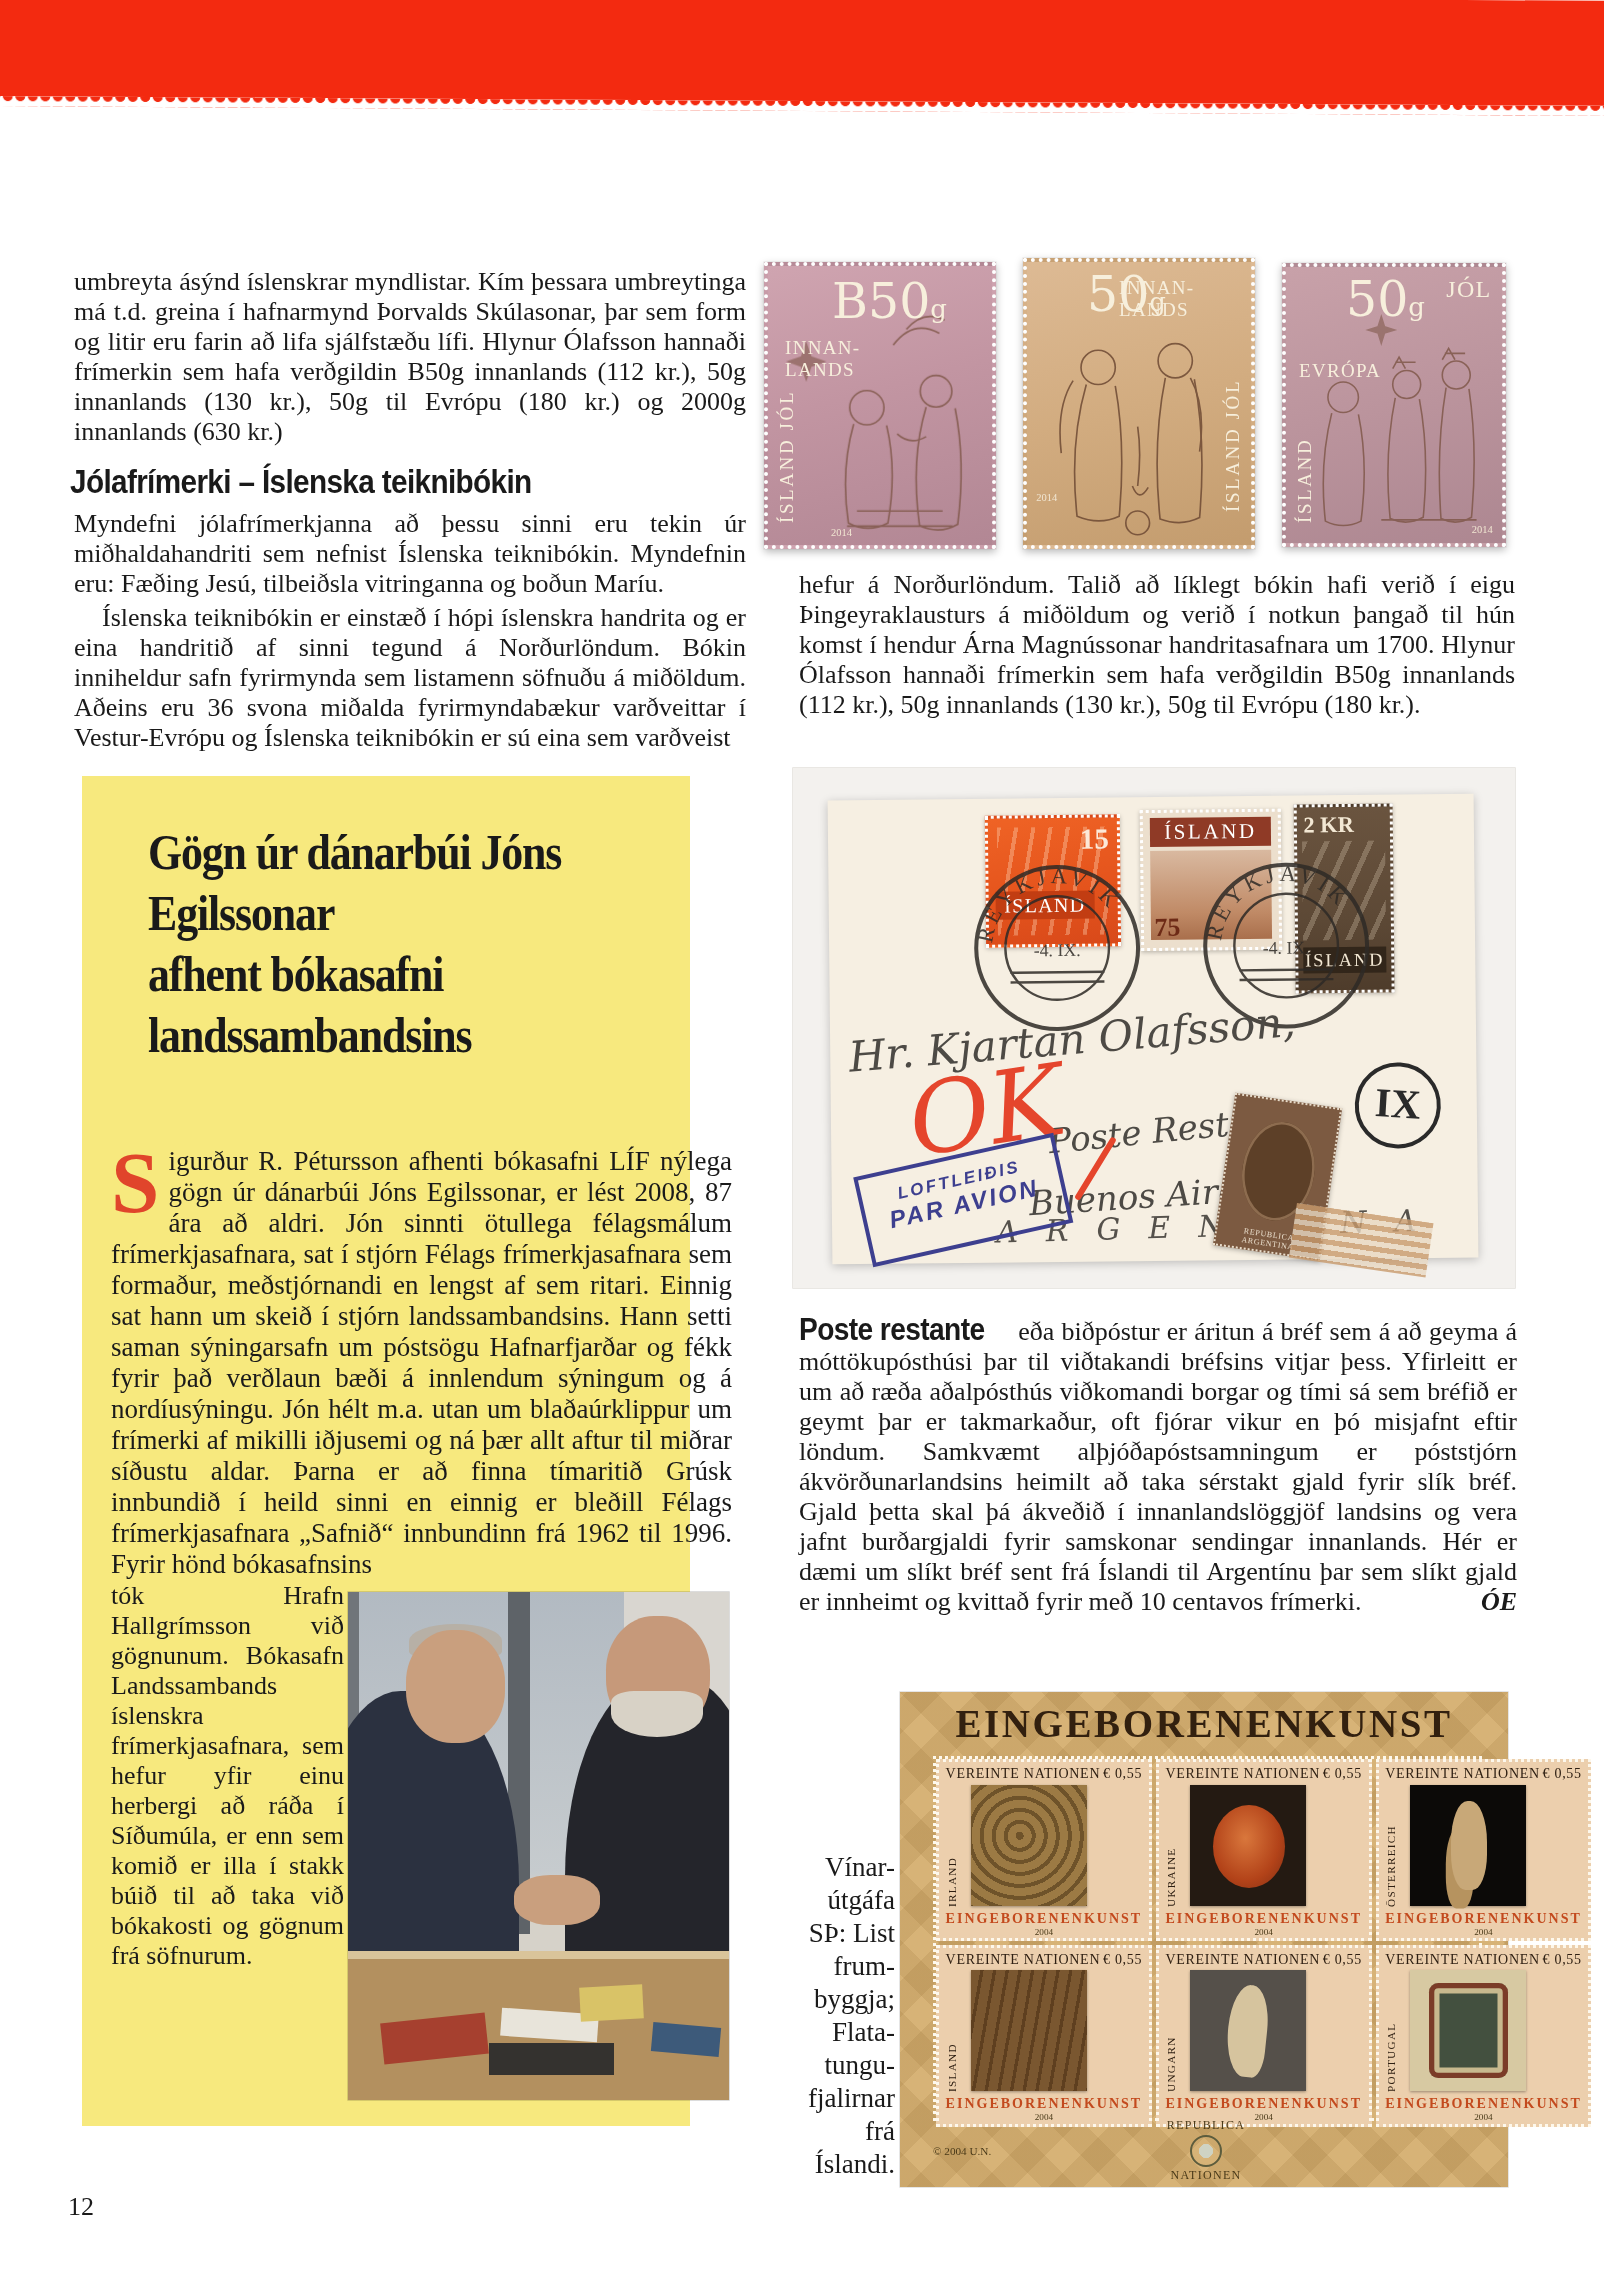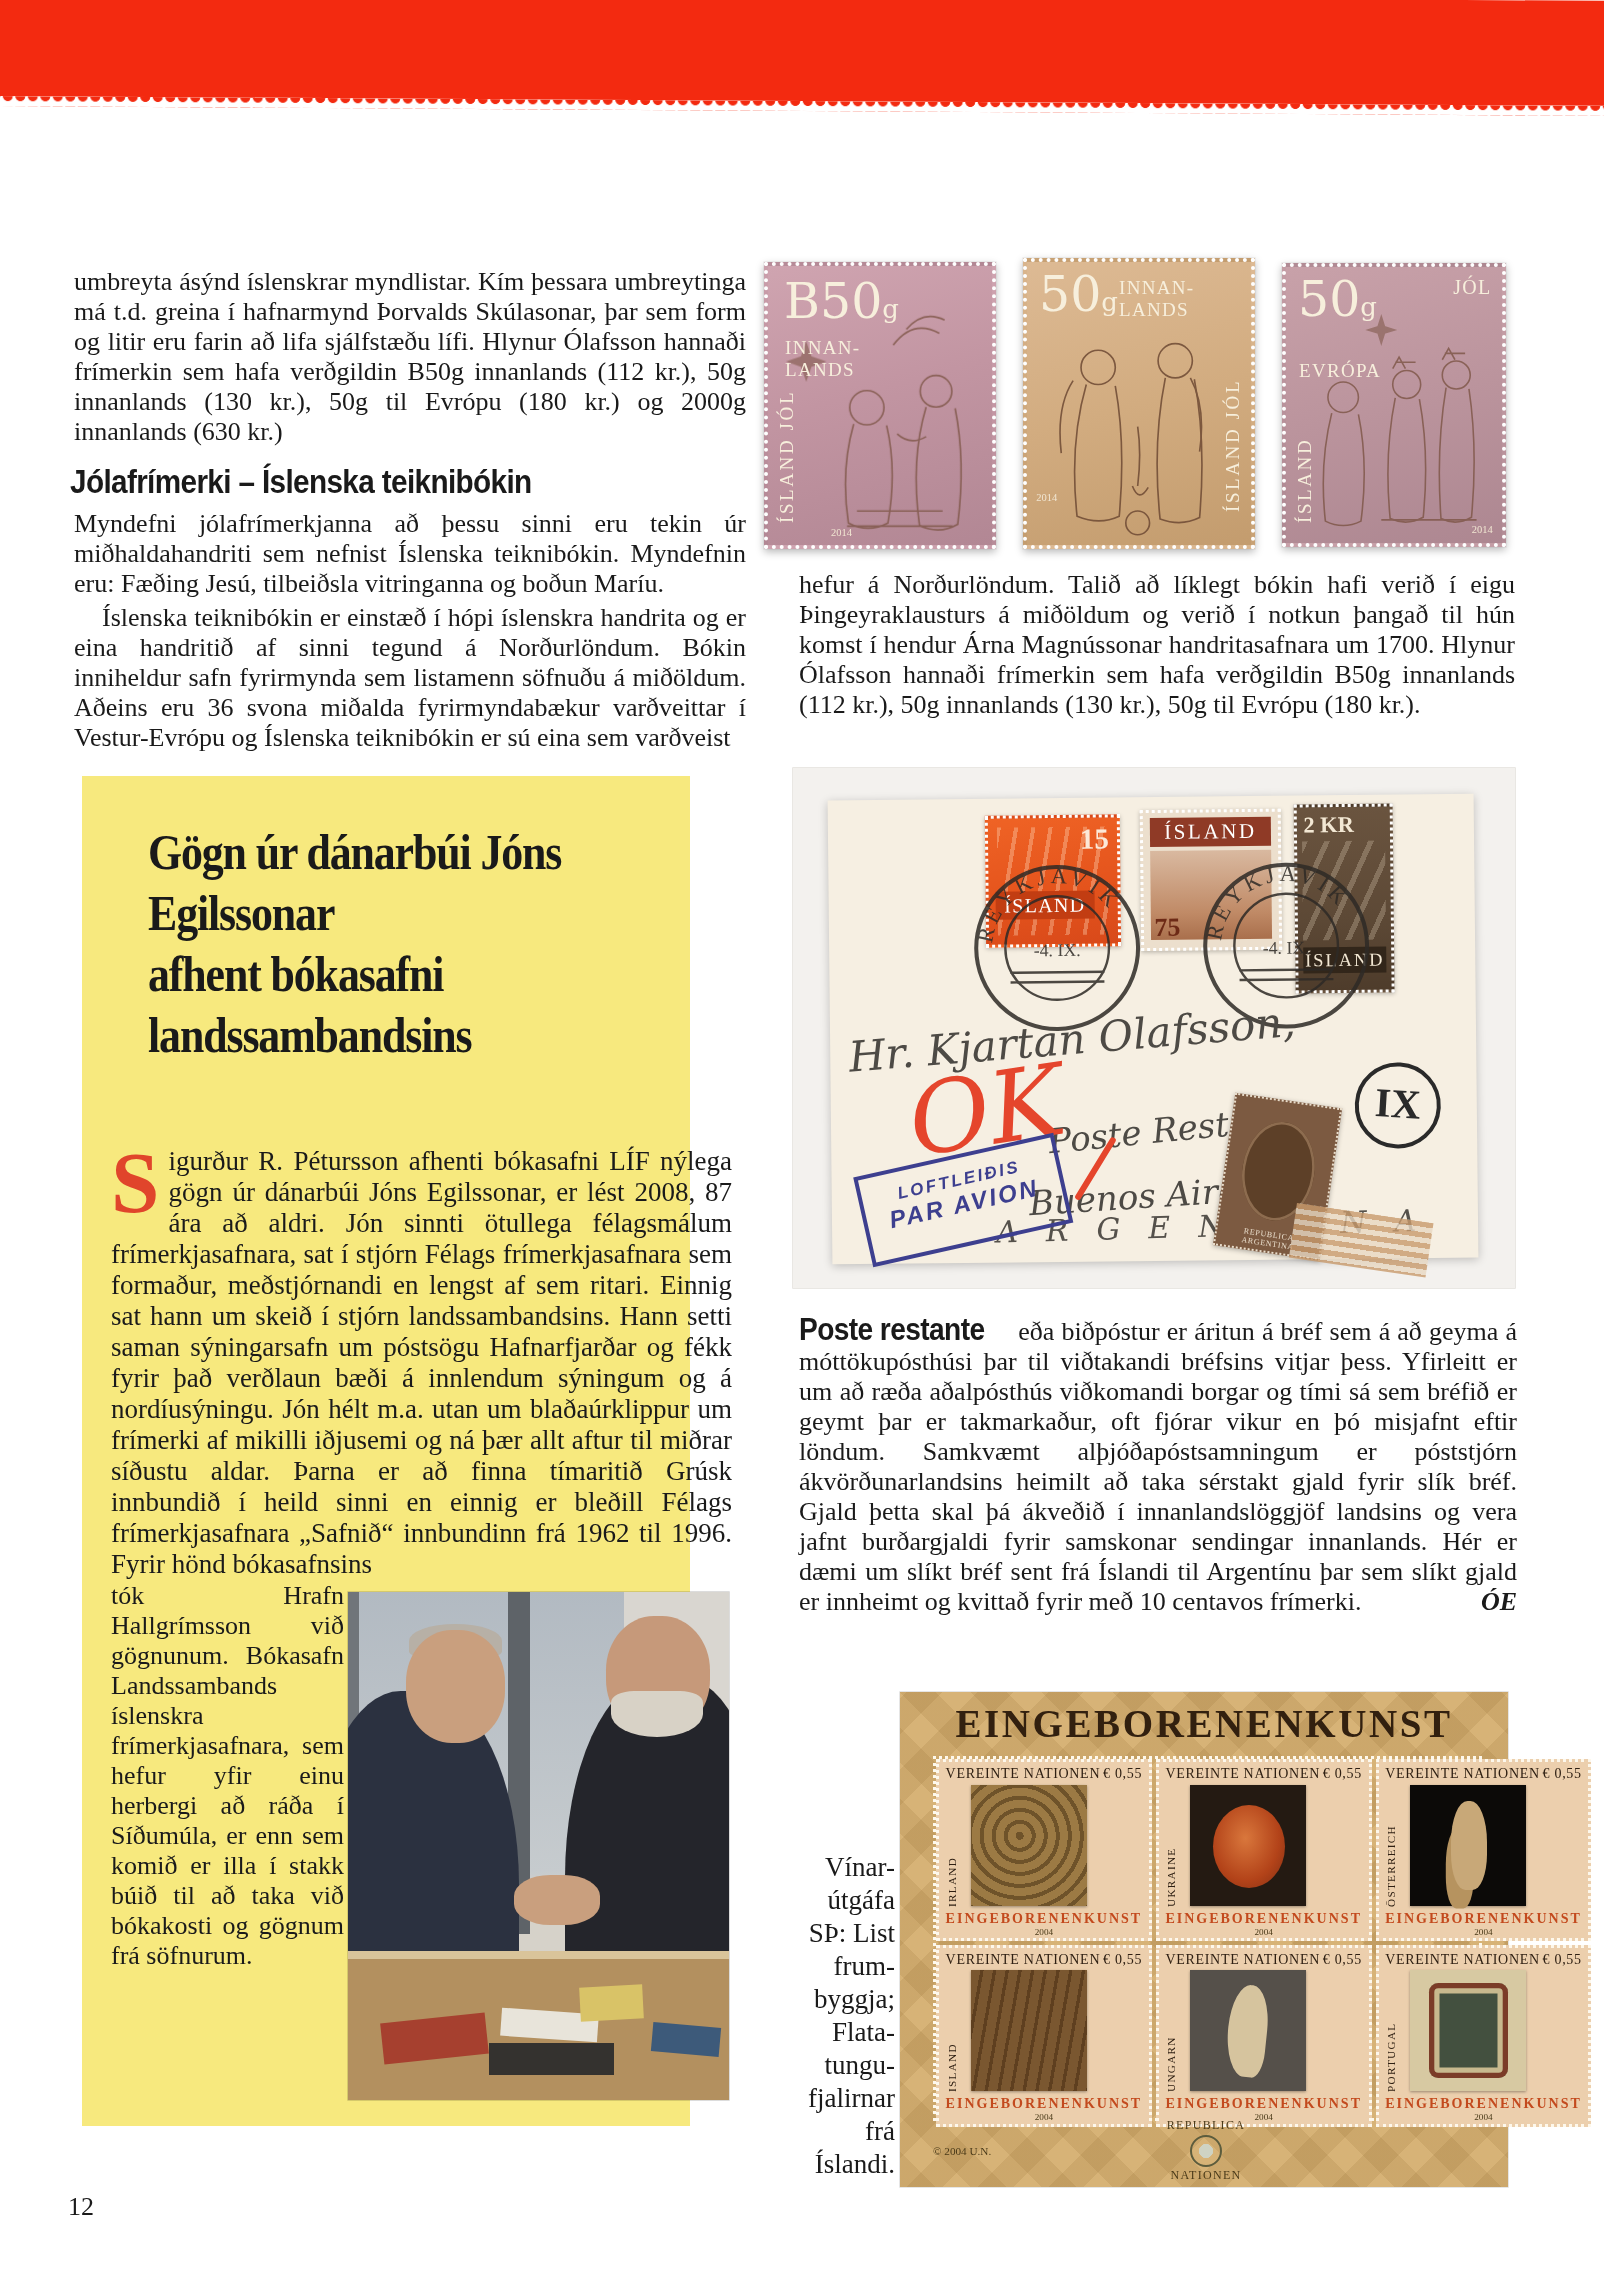--- a/index.html
+++ b/index.html
@@ -29,27 +29,27 @@
   
   .cstamps{position:absolute;left:764px;top:258px;width:743px;height:296px;}
   .cstamp{position:absolute;box-sizing:border-box;border:4.6px dotted #fff;
           box-shadow:0 2.6px 8px rgba(0,0,0,.28),0 0 0 0.7px rgba(0,0,0,.06);overflow:hidden;}
   .cs1{left:0;top:4px;width:232px;height:287px;
        background:linear-gradient(165deg,#cfa4b0 0%,#c295a2 45%,#b28794 100%);}
   .cs2{left:259px;top:0;width:232px;height:291px;
        background:linear-gradient(165deg,#ddba94 0%,#d2ac80 50%,#c39c6e 100%);}
   .cs3{left:518px;top:5.3px;width:224px;height:284px;
        background:linear-gradient(165deg,#c8a1a9 0%,#bb949d 50%,#ad8791 100%);}
-  .cs-val{position:absolute;color:#f7efdc;font-family:"DejaVu Serif",serif;font-size:49px;line-height:1;}
+  .cs-val{position:absolute;color:#f7efdc;font-family:"DejaVu Serif",serif;font-size:49px;line-height:1;margin-left:48px;}
   .cs-val .vg{font-size:26px;}
   .cs-serv{position:absolute;color:#f7efdc;font-size:19px;letter-spacing:1.3px;line-height:22.4px;font-variant:small-caps;}
   .cs-side{position:absolute;color:#f7efdc;font-size:19px;letter-spacing:2.6px;
            writing-mode:vertical-rl;transform:rotate(180deg);font-variant:small-caps;}
   .cs-year{position:absolute;color:#f1e6d2;font-size:10.5px;}
-  .cs-corner{position:absolute;color:#f7efdc;font-size:20px;letter-spacing:1.3px;font-variant:small-caps;}
+  .cs-corner{position:absolute;color:#f7efdc;font-size:24px;letter-spacing:1.3px;font-variant:small-caps;}
   .cs-art{position:absolute;inset:0;}
   
   .ybox{position:absolute;left:82px;top:776px;width:608px;height:1350px;background:#f7e97e;}
   .yhead{position:absolute;left:66px;top:46px;}
   .yhead div{font-family:"Liberation Serif",serif;font-weight:700;font-size:51px;line-height:61px;
        letter-spacing:-1.3px;transform:scaleX(.86);transform-origin:0 0;white-space:nowrap;}
   .ybody1{position:absolute;left:25px;top:366px;width:621px;font-size:27px;line-height:31px;}
   .dropcap{float:left;color:#e0452b;font-size:87px;line-height:66px;font-weight:700;
        margin:4px 9.2px 0 0;font-family:"Liberation Serif",serif;}
   .ynarrow{position:absolute;left:25px;top:801px;width:233px;font-size:26px;line-height:30px;}

